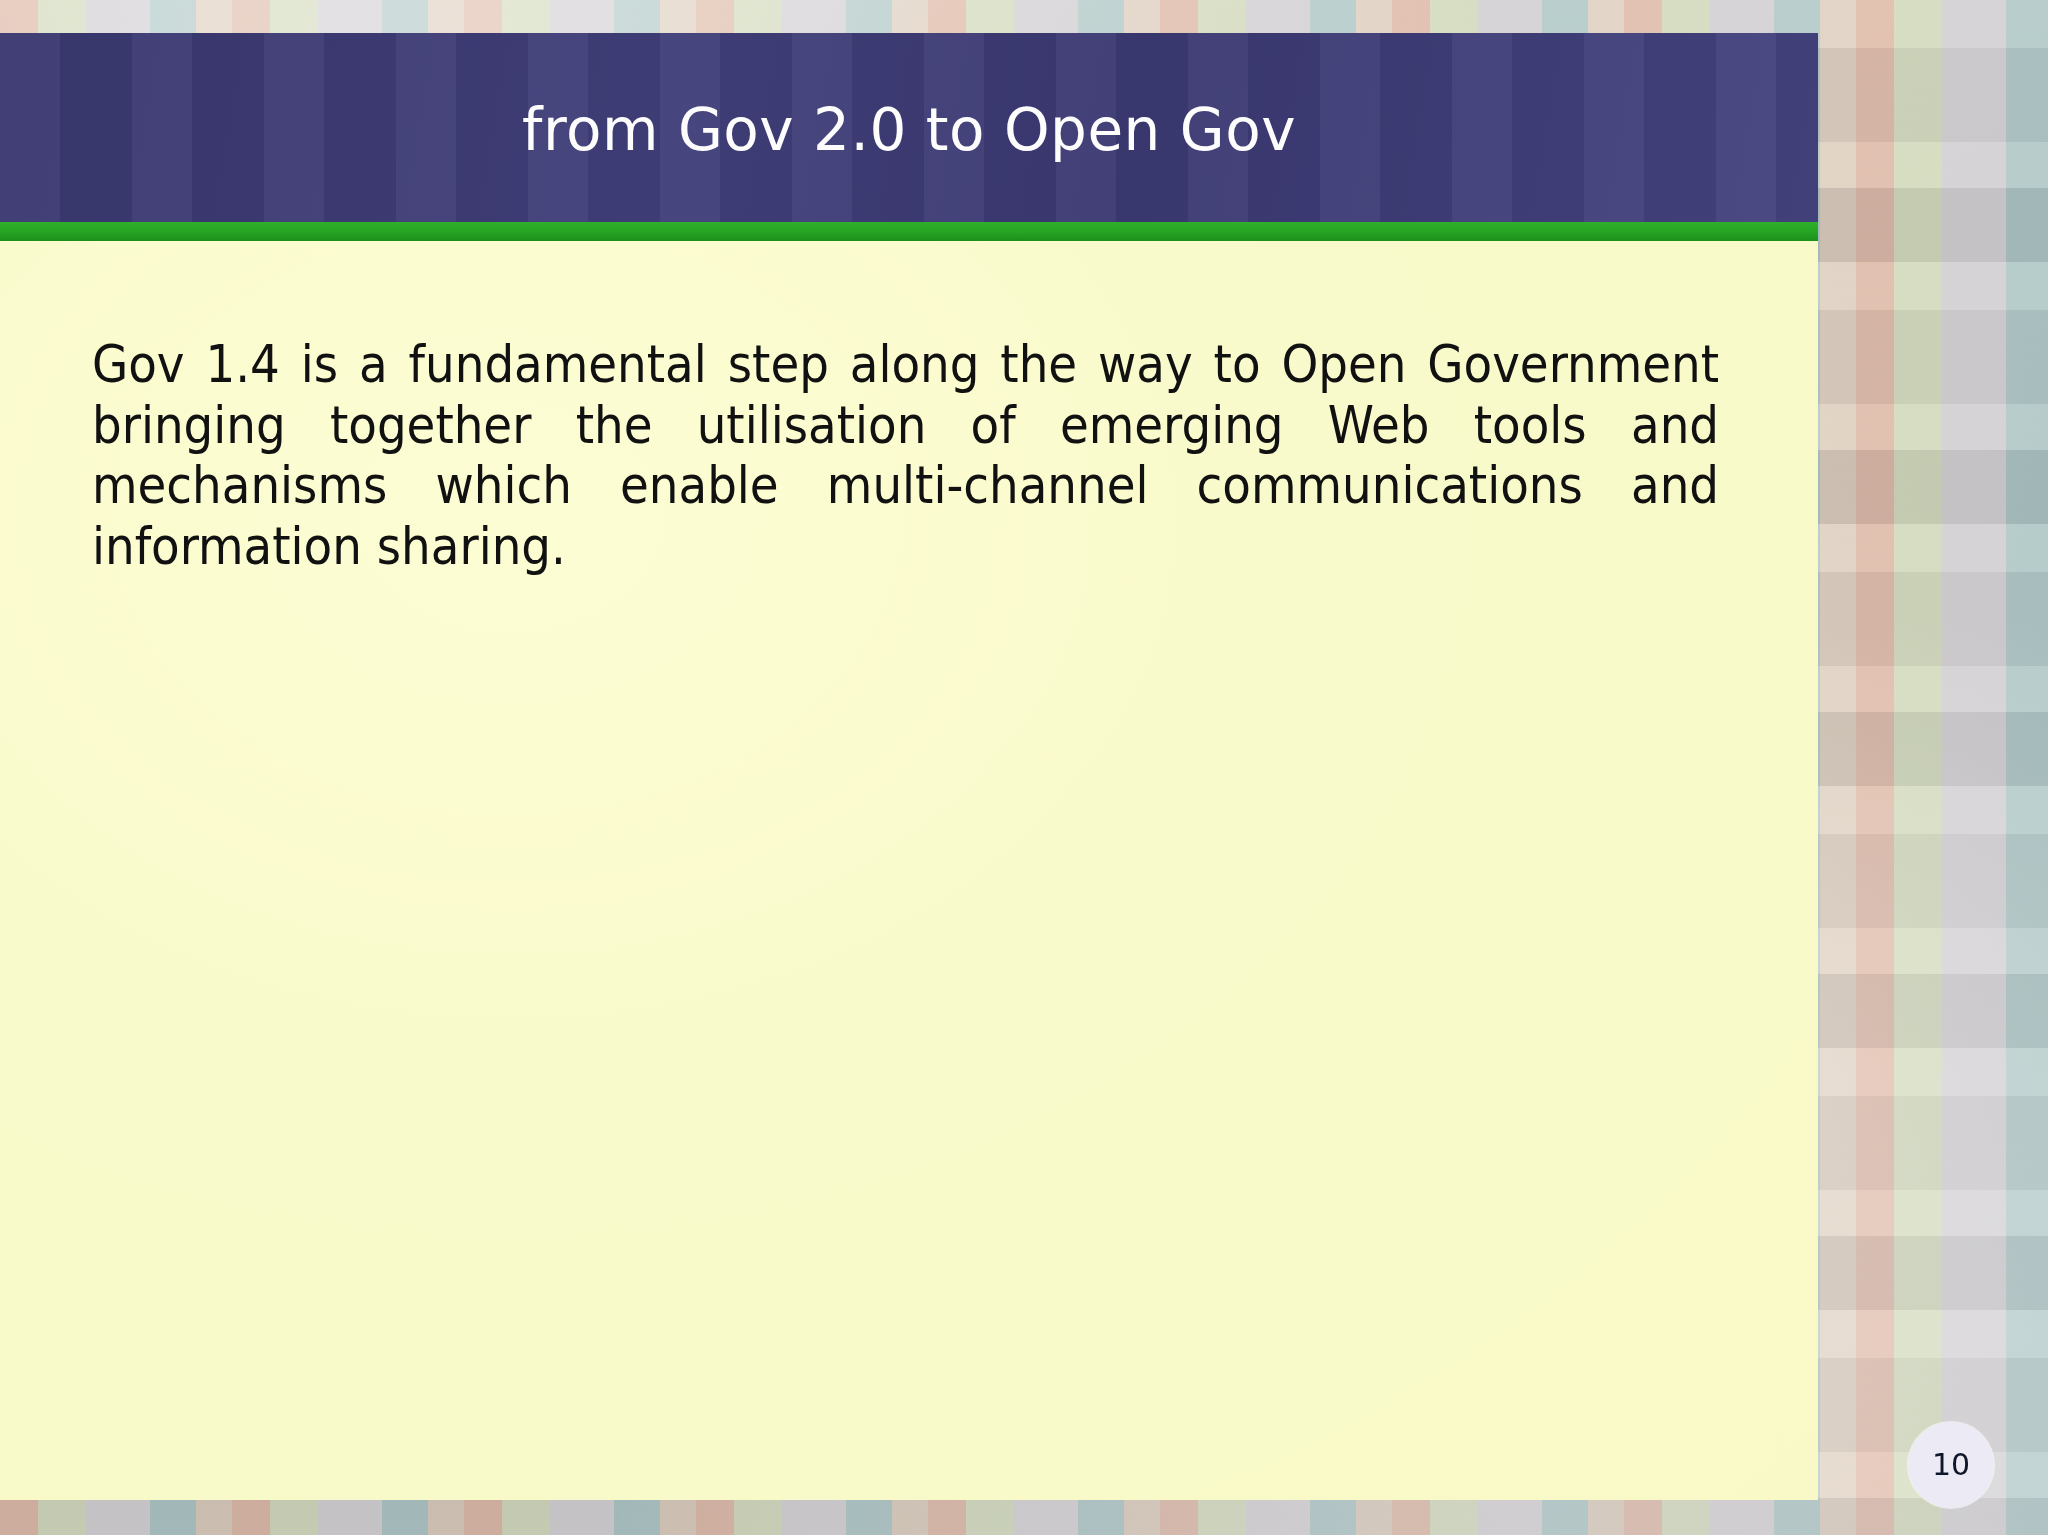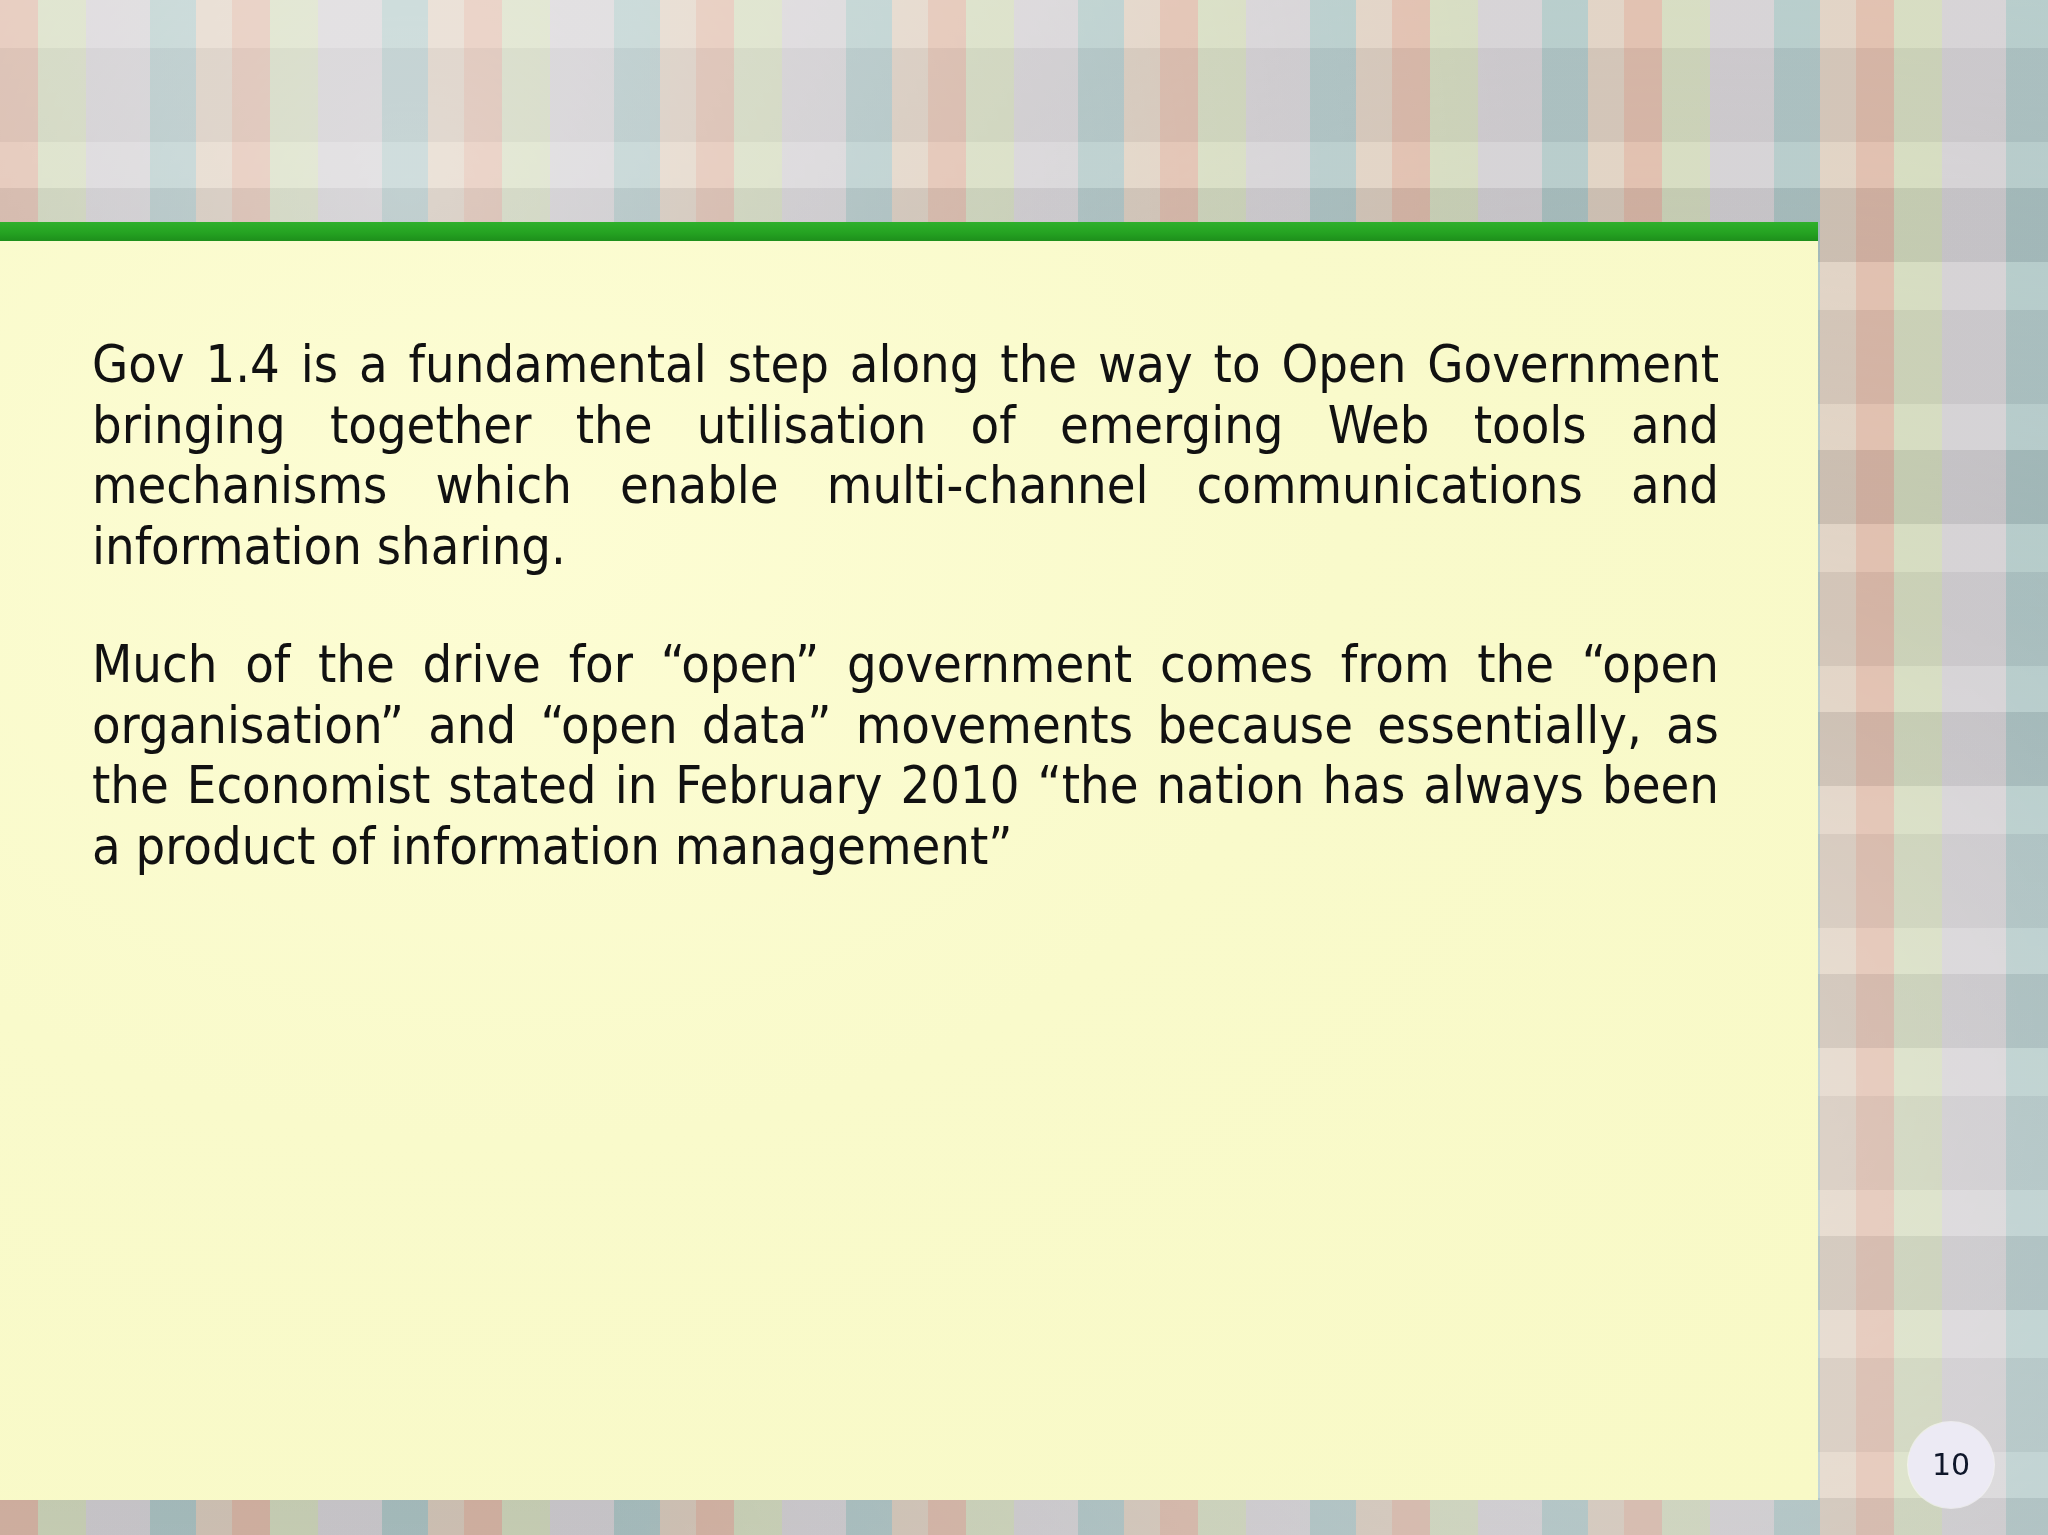--- a/index.html
+++ b/index.html
@@ -153,27 +153,29 @@
   }
 </style>
 </head>
 <body>
 
 <div class="slide">
 
   <div class="backdrop"></div>
   <div class="backdrop-soften"></div>
 
+  <div class="title-bar">
+    <div class="title-text">from Gov 2.0 to Open Gov</div>
+  </div>
 
   <div class="green-rule"></div>
 
   <div class="content-panel">
     <div class="body-block">
       <p class="para">Gov 1.4 is a fundamental step along the way to Open Government bringing together the utilisation of emerging Web tools and mechanisms which enable multi-channel communications and information sharing.</p>
-      <p class="para">Much of the drive for “open” government comes from the “open organisation” and “open data” movements because essentially, as the Economist stated in February 2010 “the nation has always been a product of information management”</p>
     </div>
   </div>
 
   <div class="page-badge">
     <span class="page-badge-num">10</span>
   </div>
 
 </div>
 
 </body></html>

